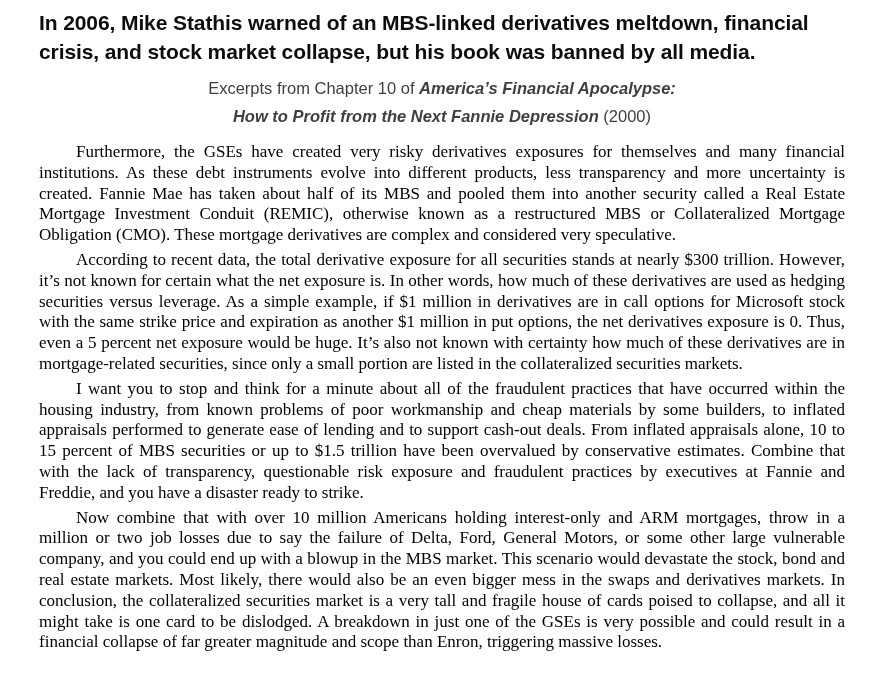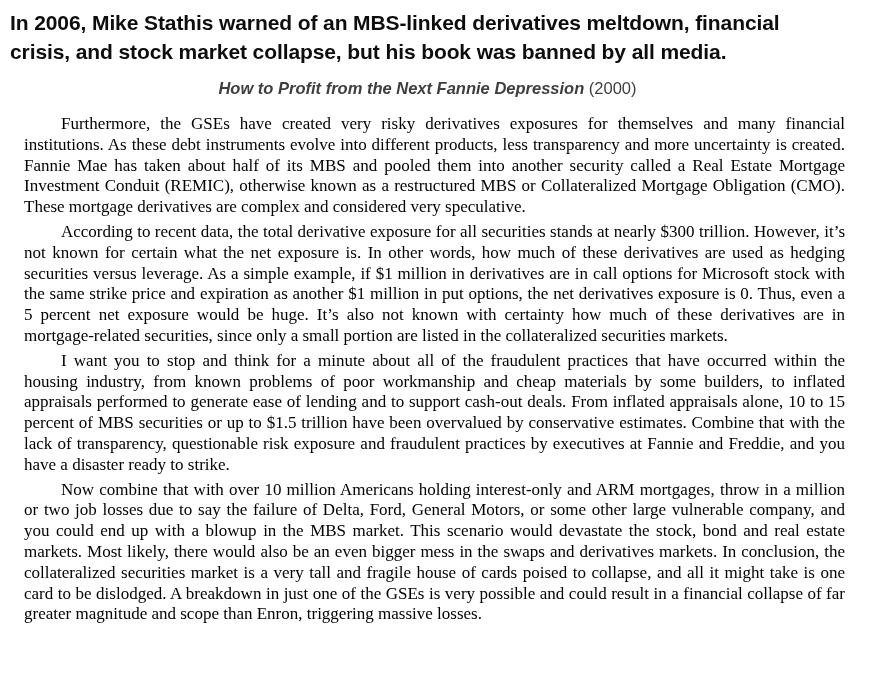--- a/index.html
+++ b/index.html
@@ -5,21 +5,21 @@
   html, body {
     margin: 0;
     padding: 0;
     background: var(--c-background, #ffffff);
   }
   .page {
     position: relative;
     width: 870px;
     height: 674px;
     box-sizing: border-box;
-    padding: 8px 25px 0 10px;
+    padding: 8px 25px 0 39px;
     background: var(--c-background, #ffffff);
     overflow: hidden;
   }
   .headline {
     margin: 0 0 8px 0;
     font-family: "Liberation Sans", sans-serif;
     font-weight: bold;
     font-size: 21px;
     line-height: 29px;
     letter-spacing: -0.1px;
@@ -39,34 +39,35 @@
   }
   .body-text {
     margin-top: 12px;
     font-family: "Liberation Serif", serif;
     font-size: 17px;
     line-height: 20.8px;
     color: var(--c-body, #000000);
     text-align: justify;
   }
   .body-text p {
-    margin: 0 0 4px 14px;
+    margin: 0 0 4px 0;
     text-indent: 37px;
   }
   .body-text .em {
   }
 </style>
 </head>
 <body>
 
 <div class="page">
 
   <h1 class="headline">In 2006, Mike Stathis warned of an MBS-linked derivatives meltdown, financial crisis, and stock market collapse, but his book was banned by all media.</h1>
 
   <div class="subtitle">
+    <div class="subtitle-line"><span>Excerpts from Chapter 10 of </span><span class="book-title">America’s Financial Apocalypse:</span></div>
     <div class="subtitle-line"><span class="book-title">How to Profit from the Next Fannie Depression</span><span> (2000)</span></div>
   </div>
 
   <div class="body-text">
     <p>Furthermore, the GSEs have created very risky derivatives exposures for themselves and many financial institutions. As these debt instruments evolve into different products, less transparency and more uncertainty is created. Fannie Mae has taken about half of its MBS and pooled them into another security called a Real Estate Mortgage Investment Conduit (REMIC), otherwise known as a restructured MBS or Collateralized Mortgage Obligation (CMO). These mortgage derivatives are complex and considered very speculative.</p>
     <p>According to recent data, the total derivative exposure for all securities stands at nearly $300 trillion. However, it’s not known for certain what the net exposure is. In other words, how much of these derivatives are used as hedging securities versus leverage. As a simple example, if $1 million in derivatives are in call options for Microsoft stock with the same strike price and expiration as another $1 million in put options, the net derivatives exposure is 0. Thus, even a 5 percent net exposure would be huge. It’s also not known with certainty how much of these derivatives are in mortgage-related securities, since only a small portion are listed in the collateralized securities markets.</p>
     <p><span>I want you to stop and think for a minute about all of the fraudulent practices that have occurred within the housing industry, from known problems of poor workmanship and cheap materials by some builders, to inflated appraisals performed to generate ease of lending and to support cash-out deals. </span><span class="em">From inflated appraisals alone, 10 to 15 percent of MBS securities or up to $1.5 trillion have been overvalued by conservative estimates.</span><span> Combine that with the lack of transparency, questionable risk exposure and fraudulent practices by executives at Fannie and Freddie, and you have a disaster ready to strike.</span></p>
     <p>Now combine that with over 10 million Americans holding interest-only and ARM mortgages, throw in a million or two job losses due to say the failure of Delta, Ford, General Motors, or some other large vulnerable company, and you could end up with a blowup in the MBS market. This scenario would devastate the stock, bond and real estate markets. Most likely, there would also be an even bigger mess in the swaps and derivatives markets. In conclusion, the collateralized securities market is a very tall and fragile house of cards poised to collapse, and all it might take is one card to be dislodged. A breakdown in just one of the GSEs is very possible and could result in a financial collapse of far greater magnitude and scope than Enron, triggering massive losses.</p>
   </div>
 

